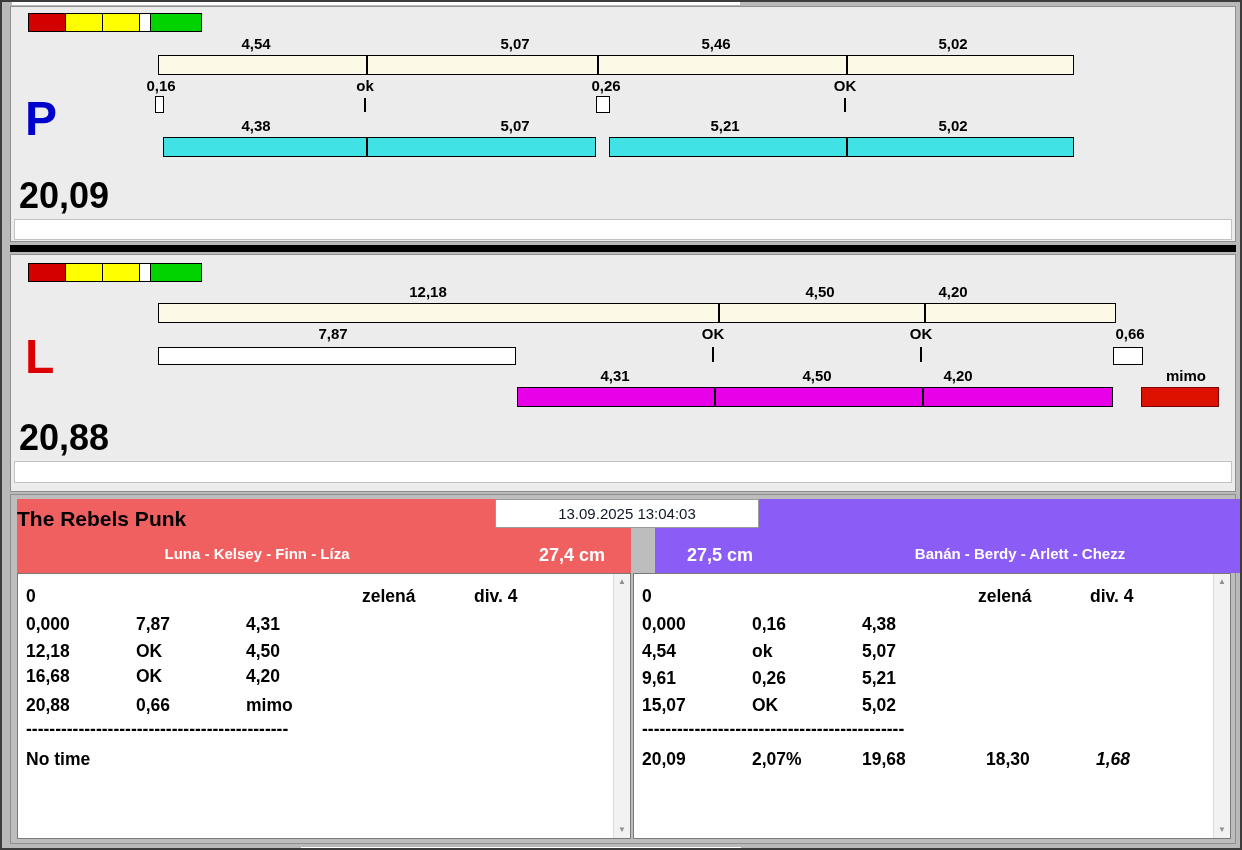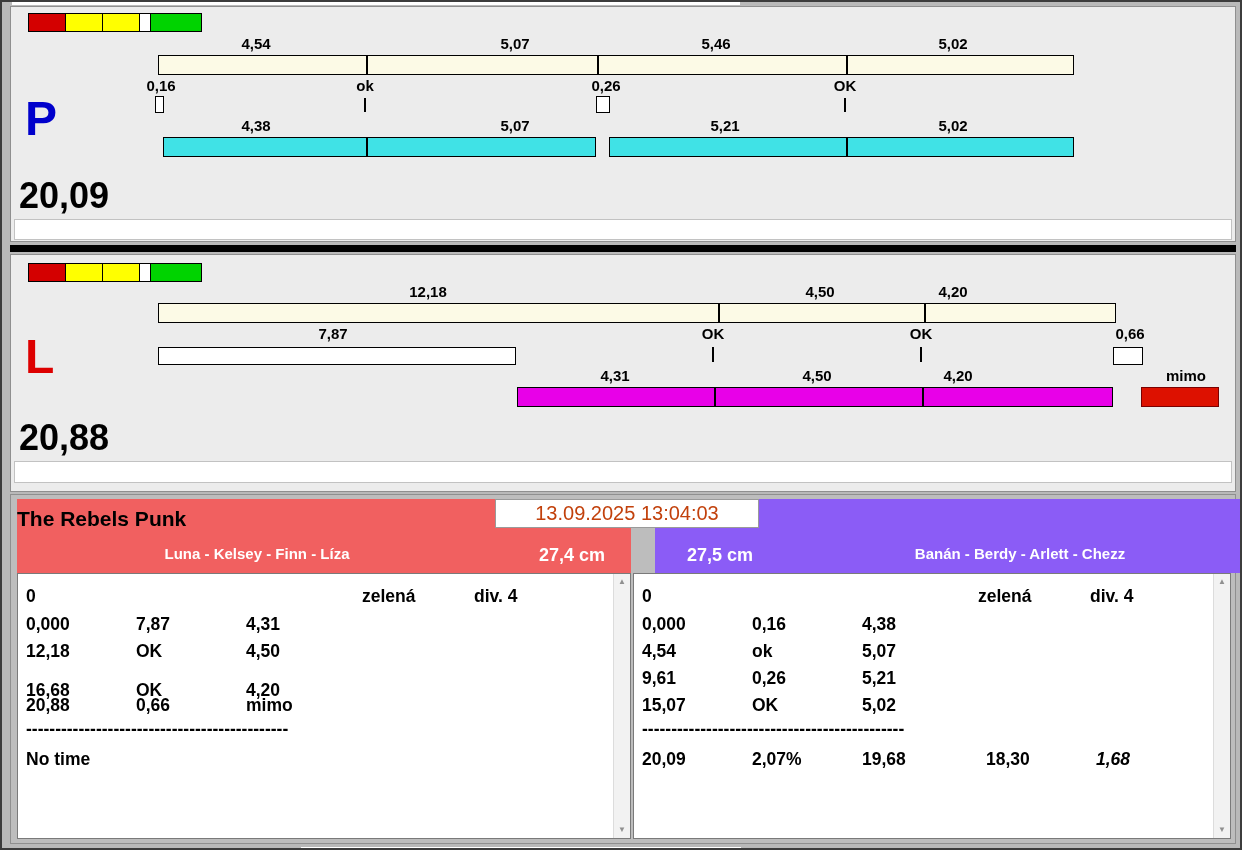--- a/index.html
+++ b/index.html
@@ -19,21 +19,21 @@
   .lane-letter { position:absolute; font-weight:bold; font-size:48px; line-height:1; }
   .total-time { position:absolute; font-weight:bold; font-size:36px; line-height:38px; color:#000; }
   .white-strip { position:absolute; background:#fff; border:1px solid #c2c2c2; }
   #separator { position:absolute; background:#000; }
   #bottom-panel { position:absolute; background:#bdbdbd; border:1px solid #8f8f8f; }
   .team-header { position:absolute; }
   .team-name { position:absolute; font-weight:bold; font-size:21px; text-align:left; white-space:nowrap; }
   .team-members { position:absolute; font-weight:bold; font-size:15px; color:#fff; text-align:center; white-space:nowrap; }
   .jump-height { position:absolute; font-weight:bold; font-size:18px; color:#fff; text-align:center; white-space:nowrap; }
   #datetime-box { position:absolute; background:#fff; border:1px solid #9a9a9a;
-                  font-size:20px; color:#c2410c; text-align:center; line-height:27px; z-index:5; }
+                  font-size:15px; color:#0f172a; text-align:center; line-height:27px; z-index:5; }
   .log-area { position:absolute; background:#fff; border:1px solid #7a7a7a; overflow:hidden; }
   .log-row { position:absolute; left:0; right:18px; height:22px; font-weight:bold; font-size:17.5px; color:#000; }
   .log-cell { position:absolute; white-space:nowrap; }
   .cA { left:8px; } .cB { left:118px; } .cC { left:228px; }
   .cD { left:344px; } .cE { left:456px; } .cD2 { left:352px; } .cE2 { left:462px;font-style:italic; }
   .scrollbar { position:absolute; top:0; bottom:0; right:0; width:17px; background:#f2f2f2;
                border-left:1px solid #dcdcdc; display:flex; flex-direction:column;
                justify-content:space-between; align-items:center; }
   .scroll-arrow { font-size:8px; color:#909090; padding:4px 0; line-height:1; }
   .edge-strip { position:absolute; background:#fff; }
@@ -166,21 +166,21 @@
       <div class="log-row" style="top:40px">
         <span class="log-cell cA">0,000</span>
         <span class="log-cell cB">7,87</span>
         <span class="log-cell cC">4,31</span>
       </div>
       <div class="log-row" style="top:67px">
         <span class="log-cell cA">12,18</span>
         <span class="log-cell cB">OK</span>
         <span class="log-cell cC">4,50</span>
       </div>
-      <div class="log-row" style="top:106px">
+      <div class="log-row" style="top:92px">
         <span class="log-cell cA">16,68</span>
         <span class="log-cell cB">OK</span>
         <span class="log-cell cC">4,20</span>
       </div>
       <div class="log-row" style="top:121px">
         <span class="log-cell cA">20,88</span>
         <span class="log-cell cB">0,66</span>
         <span class="log-cell cC">mimo</span>
       </div>
       <div class="log-row" style="top:145px">

